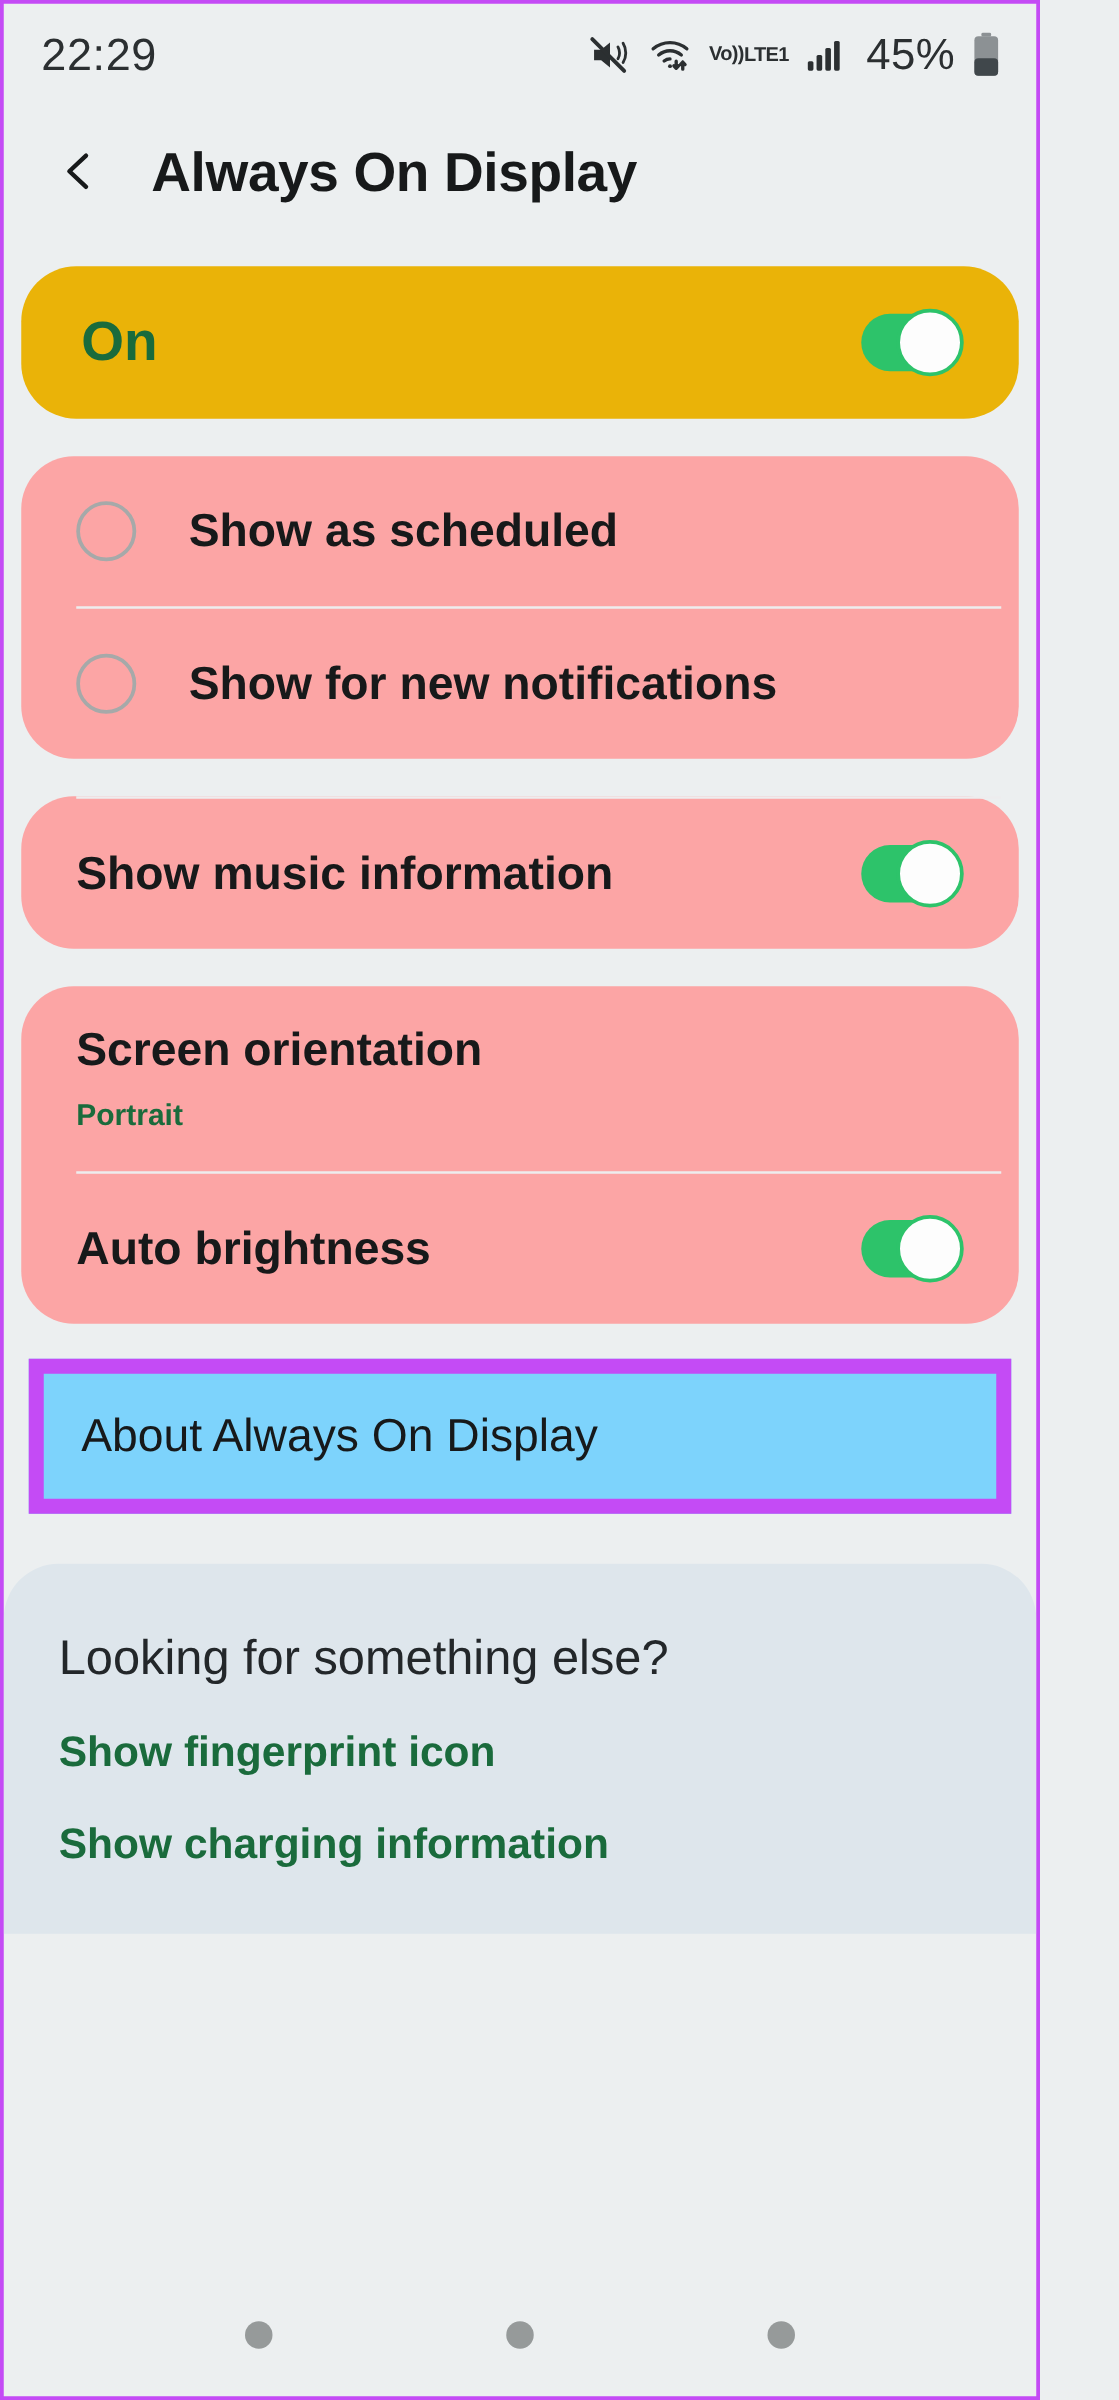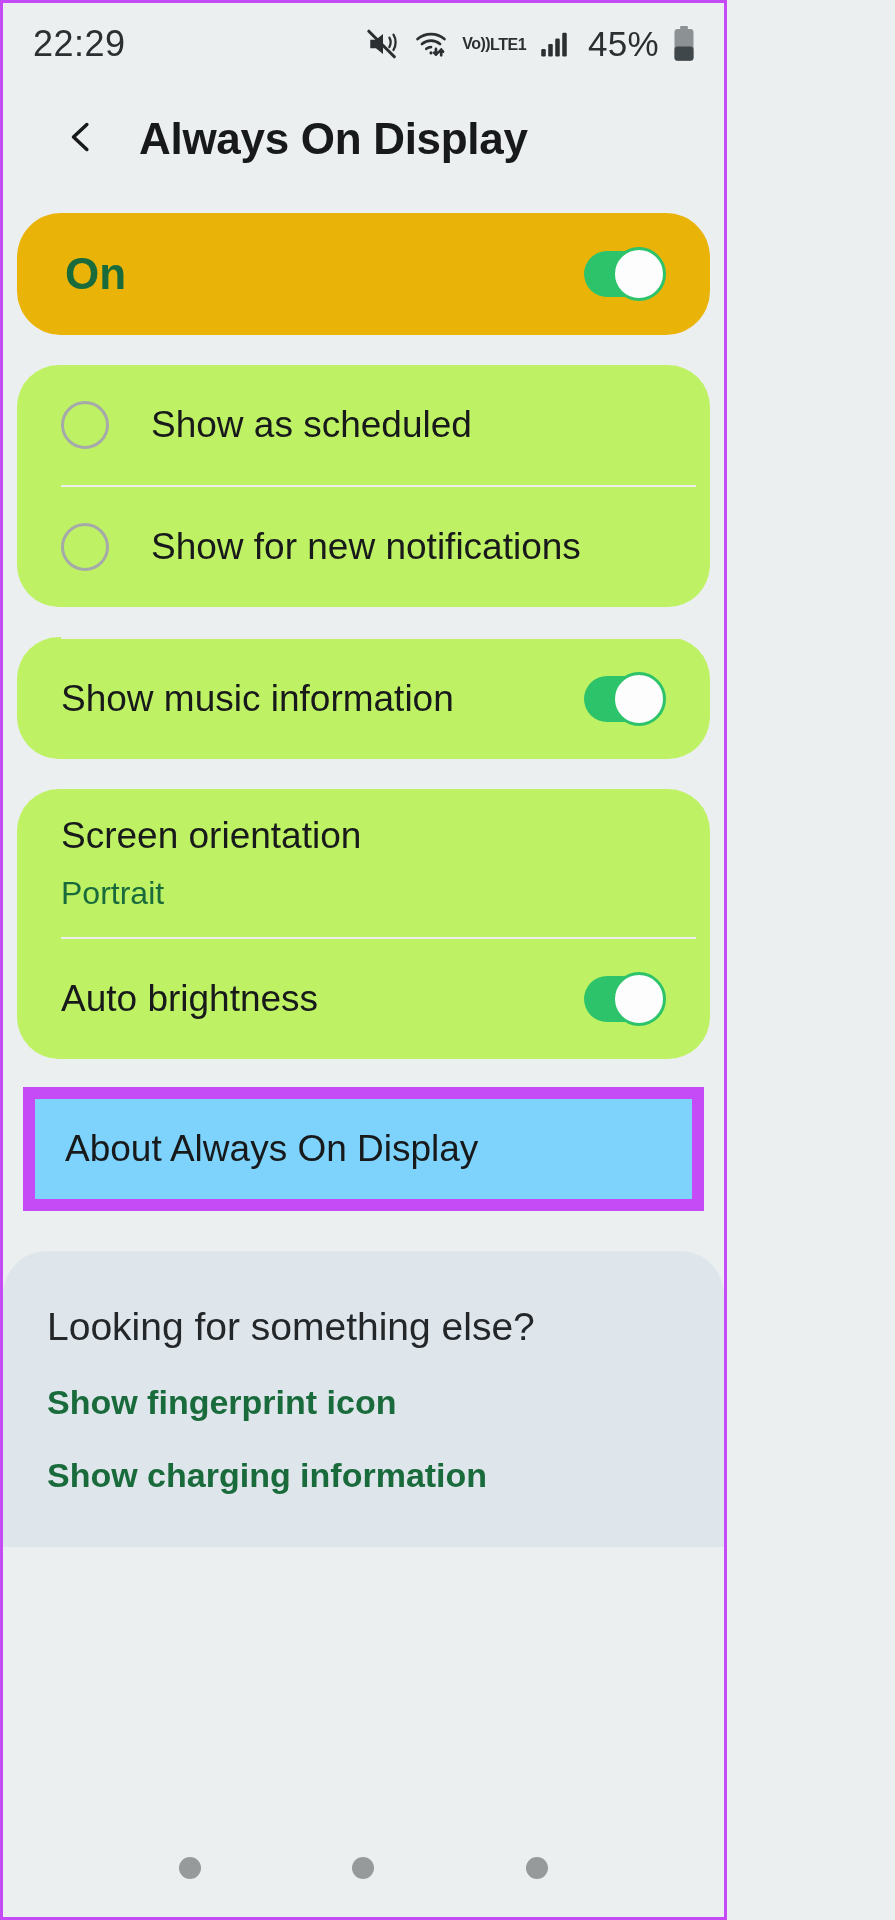--- a/index.html
+++ b/index.html
@@ -4,21 +4,21 @@
 <style>
   * { margin:0; padding:0; box-sizing:border-box; }
   html, body {
     width:895px; height:1920px;
     background:#eceff0;
     font-family:"Liberation Sans", sans-serif;
     -webkit-font-smoothing:antialiased;
   }
   .phone {
     position:relative;
-    width:727px; height:1920px;
+    width:832px; height:1920px;
     background:#eceff0;
     border:3px solid #c44bf5;
     overflow:hidden;
   }
 
   
   .statusbar {
     height:82px;
     display:flex; align-items:center; justify-content:space-between;
     padding:0 28px 0 30px;
@@ -35,38 +35,39 @@
     line-height:1; color:#2b2f31;
   }
   .volte .vo { font-size:16px; font-weight:bold; letter-spacing:-.5px; }
   .volte .lte { font-size:16px; font-weight:bold; letter-spacing:-.5px; margin-top:1px;}
   .battery-pct { font-size:35px; color:#2b2f31; margin-left:4px; letter-spacing:0.3px;}
 
   
   .header {
     height:108px;
     display:flex; align-items:center;
-    padding-left:56px; gap:36px;
+    padding-left:38px; gap:36px;
   }
   .back-btn { width:44px; height:44px; display:flex; align-items:center; justify-content:center; }
   .page-title { font-size:44px; font-weight:bold; color:#17191a; letter-spacing:-0.3px; }
 
   
   .card {
     margin:0 14px;
-    background:#bef264;
+    background:#fca5a5;
     border-radius:42px;
+    font-weight:bold;
   }
   .row {
     display:flex; align-items:center;
     min-height:120px;
     padding:0 44px;
   }
   .row-label { font-size:37px; color:#17191a; }
-  .row-sub { font-size:32px; color:#1a6b3c; margin-top:18px; }
+  .row-sub { font-size:24px; color:#1a6b3c; margin-top:18px; }
   .row-textcol { display:flex; flex-direction:column; justify-content:center; flex:1; }
   .divider { height:2px; background:#ededee; margin-left:44px; margin-right:14px; }
 
   
   .master-card {
     margin:20px 14px 0;
     background:#eab308;
     border-radius:44px;
     height:122px;
     display:flex; align-items:center; justify-content:space-between;

